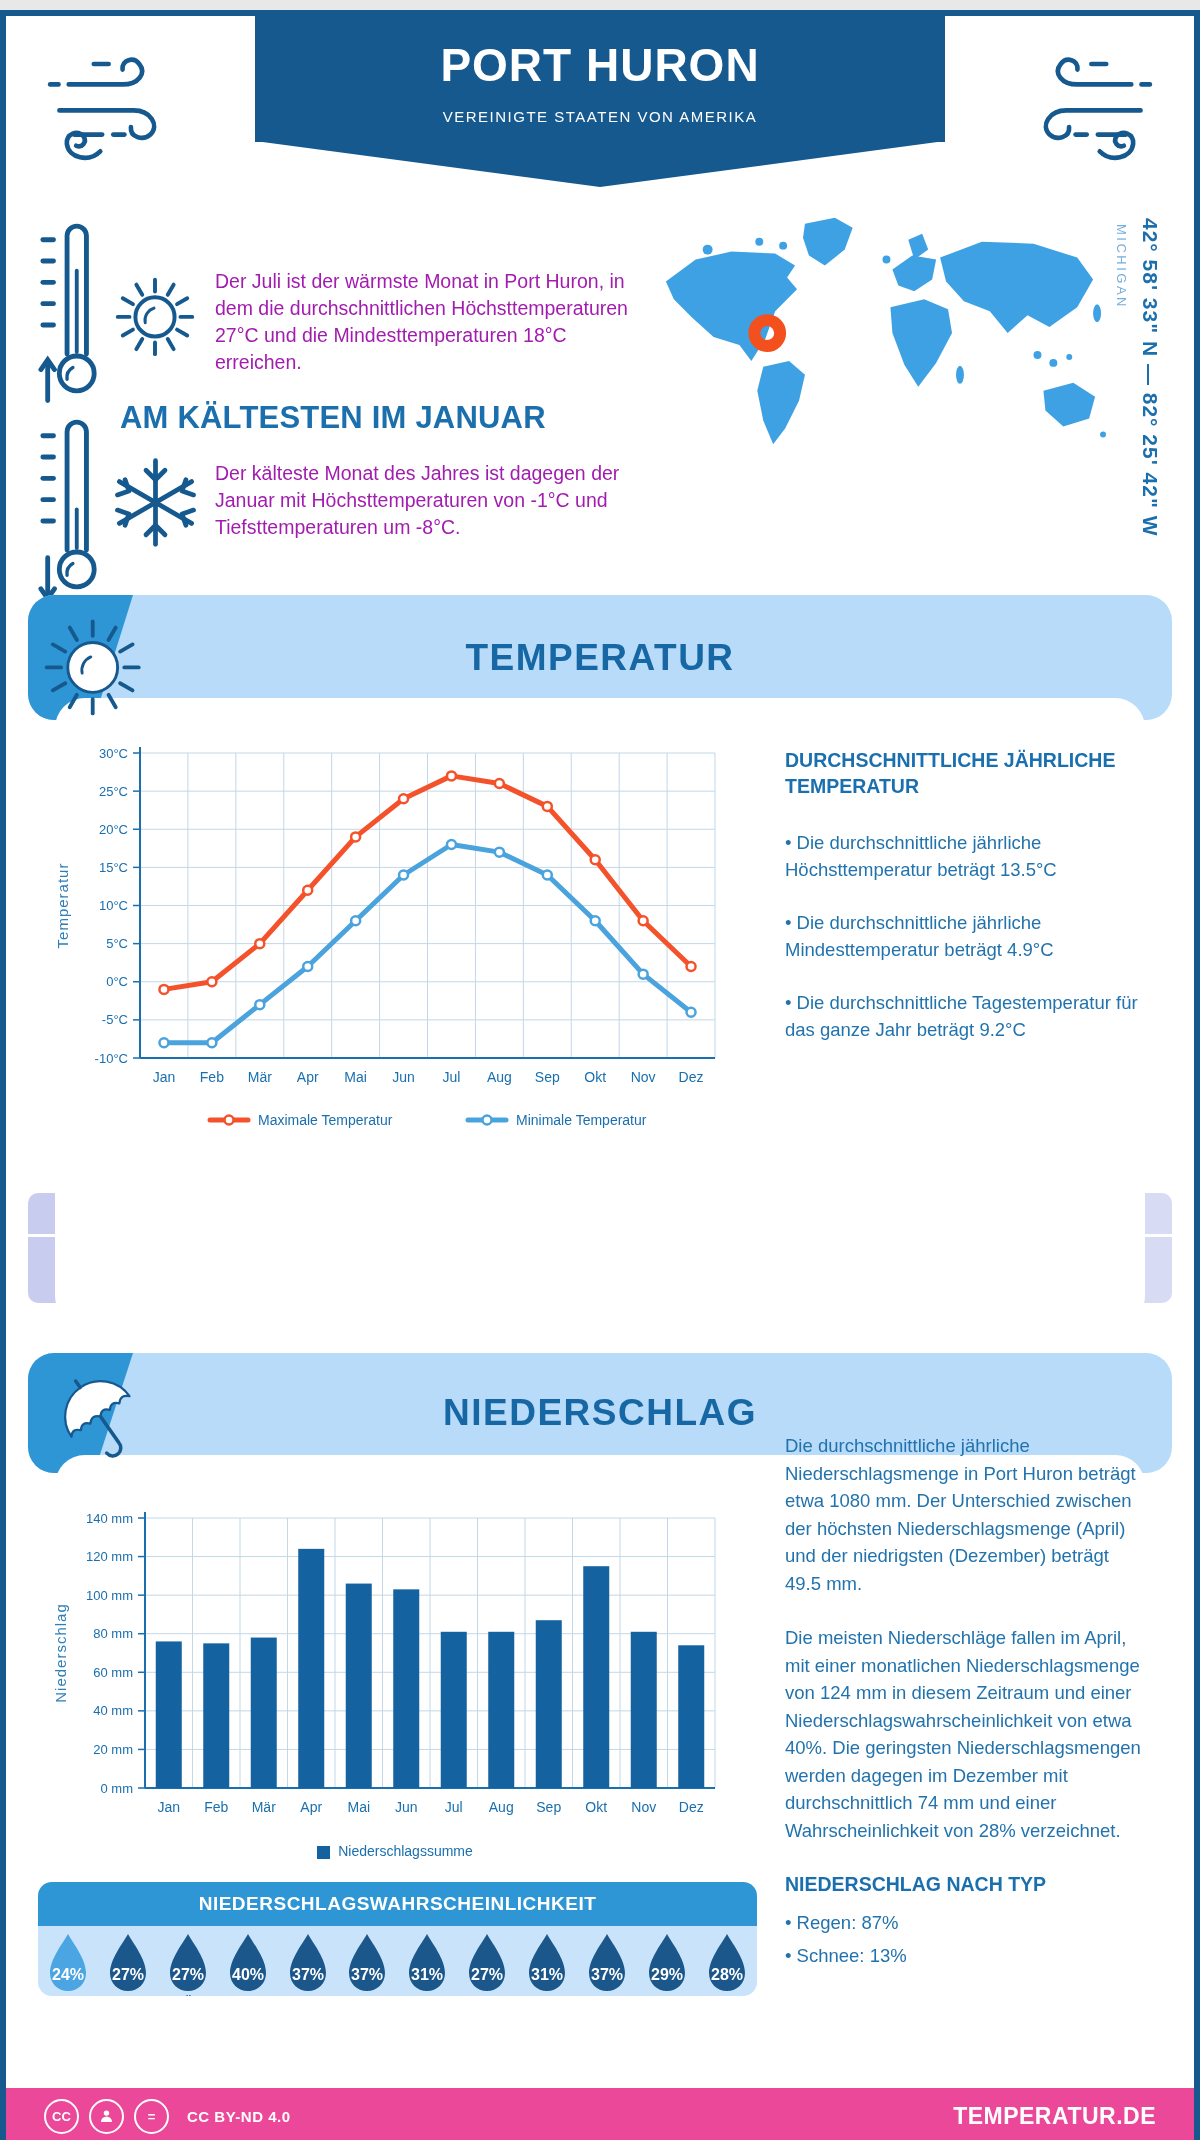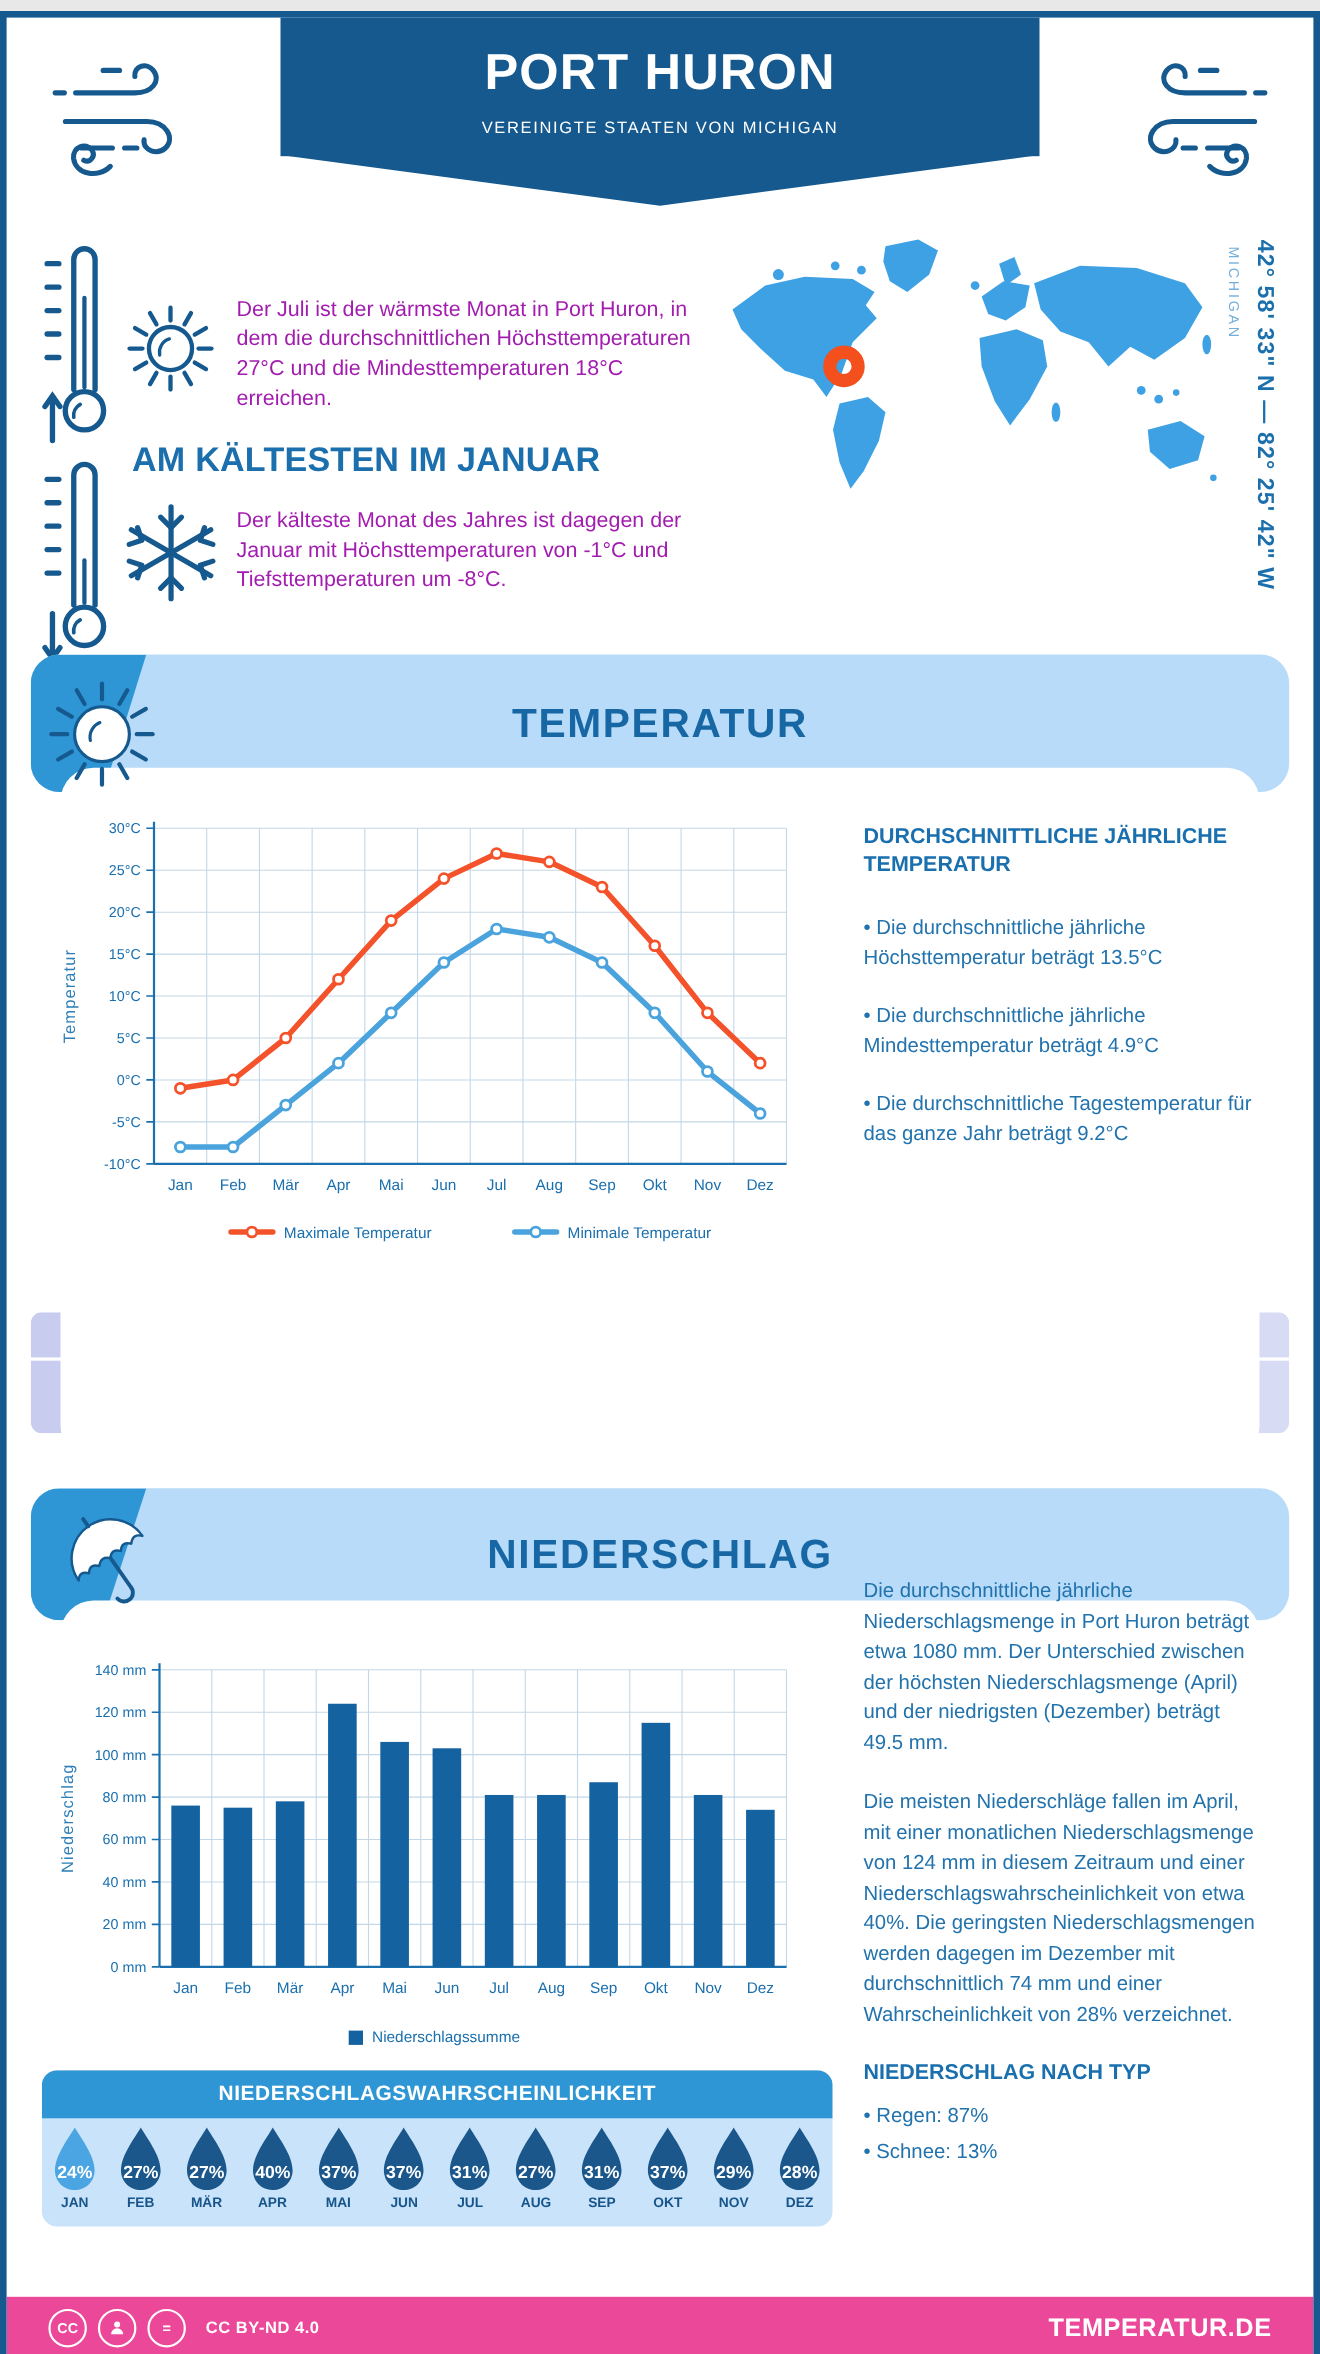--- a/index.html
+++ b/index.html
@@ -34,21 +34,21 @@
   .para{color:#2273ad;font-size:18.5px;line-height:27.5px;margin:0 0 27px 0;}
 
   
   .daily-title{position:absolute;left:0;top:1128px;width:1200px;text-align:center;color:#1563a5;font-size:24px;font-weight:700;letter-spacing:0.5px;}
   #daily-table{position:absolute;left:28px;top:1183px;width:1144px;height:110px;border-radius:10px;overflow:hidden;display:flex;}
   .dt-col{flex:1;display:flex;flex-direction:column;}
   .dt-month{height:41px;line-height:41px;text-align:center;font-size:15.5px;font-weight:700;letter-spacing:1px;color:rgba(73,70,80,0.62);border-bottom:3px solid #fff;}
   .dt-value{flex:1;display:flex;align-items:center;justify-content:center;font-size:29px;font-weight:700;color:rgba(73,68,75,0.72);}
 
   
-  #prob-box{position:absolute;left:38px;top:1872px;width:719px;height:142px;border-radius:14px;overflow:hidden;z-index:3;}
+  #prob-box{position:absolute;left:38px;top:1872px;width:719px;height:114px;border-radius:14px;overflow:hidden;z-index:3;}
   #prob-header{height:44px;background:#2e96d5;color:#fff;font-size:19px;font-weight:700;letter-spacing:0.5px;display:flex;align-items:center;justify-content:center;}
   #prob-drops{height:98px;background:#c9e3fa;display:flex;align-items:flex-start;justify-content:space-around;padding-top:6px;}
   .drop-cell{display:flex;flex-direction:column;align-items:center;width:52px;}
   .drop-label{font-size:12.5px;font-weight:700;color:#17548a;margin-top:1px;}
 
   
   #precip-legend{position:absolute;left:50px;top:1833px;width:690px;display:flex;align-items:center;justify-content:center;gap:8px;color:#1a6fae;font-size:14px;}
   .legend-swatch{width:13px;height:13px;background:#1562a0;display:inline-block;}
 
   
@@ -66,21 +66,21 @@
   .drop-pct{font-size:16px;font-weight:700;fill:#fff;}
 </style>
 </head>
 <body>
 
 <div id="page">
   <div class="frame"></div>
 
   <div class="banner-rect">
     <div class="page-title">PORT HURON</div>
-    <div class="page-subtitle">VEREINIGTE STAATEN VON MICHIGAN</div>
+    <div class="page-subtitle">VEREINIGTE STAATEN VON AMERIKA</div>
   </div>
   <div class="banner-point"></div>
 
   <svg class="abs" style="left:42px;top:28px;" width="150" height="130" viewBox="0 0 160 140">
     <g stroke="#15598f" stroke-width="5" fill="none" stroke-linecap="round">
       <path d="M28,50 H86 C103,50 112,38 104,28 C98,20 85,23 86,34"></path>
       <path d="M18,78 H98 C116,78 126,94 116,104 C108,111 94,107 95,96"></path>
       <path d="M55,28 h16"></path>
         <path d="M8,50 h9"></path>
         <path d="M34,104 h30"></path>

